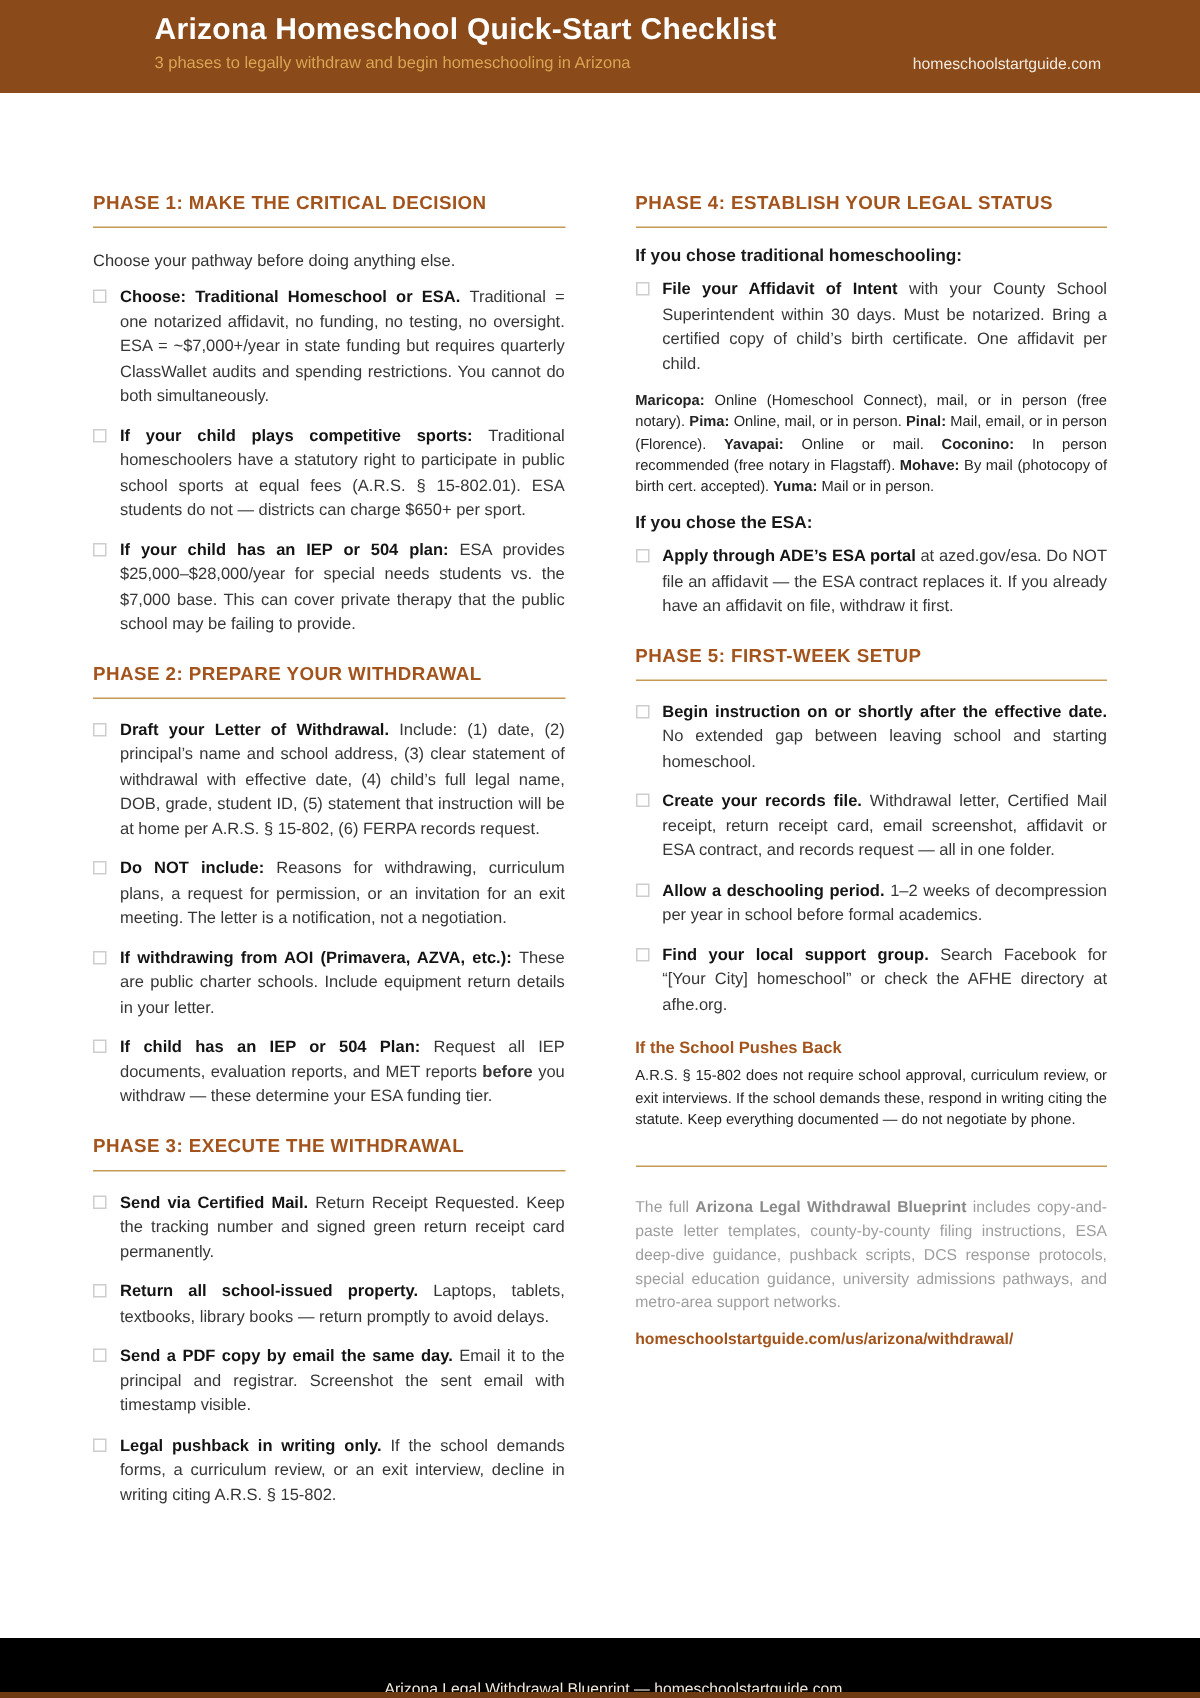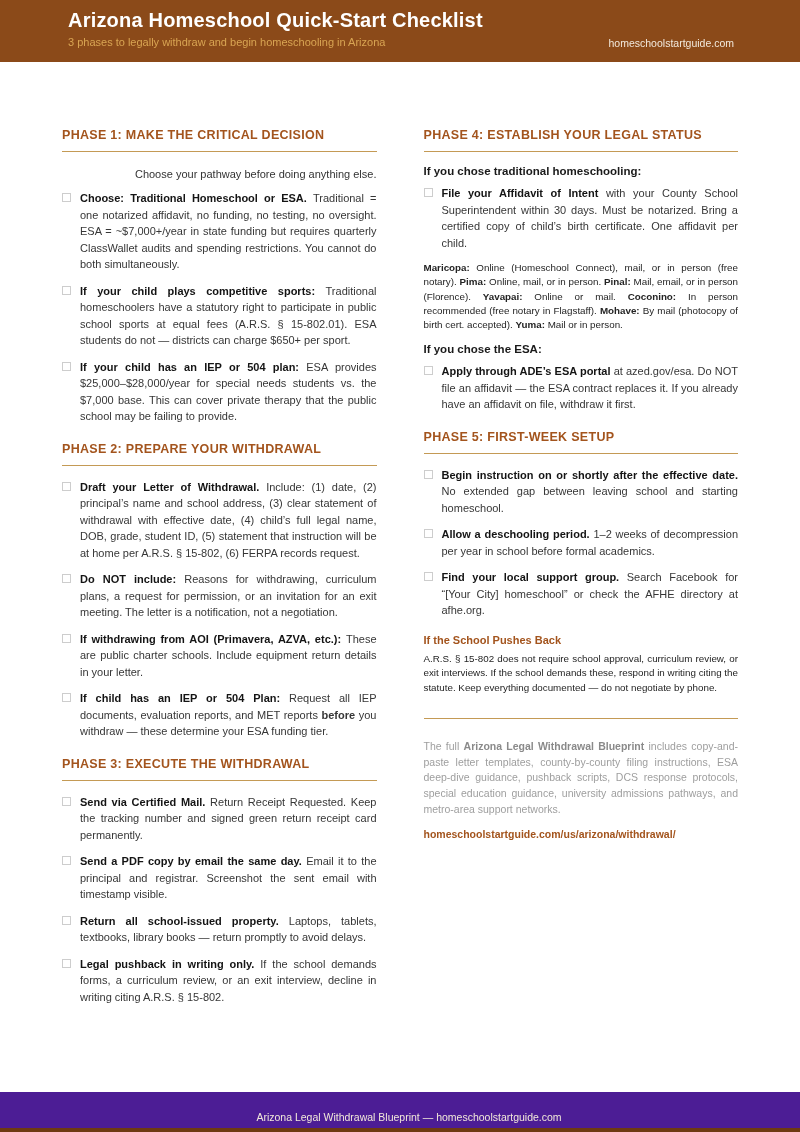--- a/index.html
+++ b/index.html
@@ -4,48 +4,48 @@
 <style>
   * { box-sizing: border-box; }
   html, body { margin: 0; padding: 0; }
   body {
     width: 800px; height: 1132px; position: relative;
     background: #ffffff; overflow: hidden;
     font-family: "Liberation Sans", "DejaVu Sans", sans-serif;
   }
   
   .header { position: absolute; top: 0; left: 0; width: 800px; height: 62px;
-            background: #8B4A19; padding: 9px 68px 0; }
+            background: #8B4A19; padding: 9px 103px 0; }
   .title { margin: 0; font-size: 20px; font-weight: bold; color: #ffffff; letter-spacing: .2px; }
   .subtitle { margin: 4px 0 0; font-size: 11px; color: #D9A553; }
   .site { position: absolute; right: 66px; top: 37px; font-size: 10.5px; color: #f2e9dc; }
   
   .content { position: absolute; top: 62px; left: 0; right: 0; bottom: 40px;
              padding: 66px 62px 16px; display: flex; gap: 47px; overflow: hidden; }
   .col { flex: 1; min-width: 0; }
   .phase { margin-bottom: 17px; }
   .phase-heading { margin: 0; font-size: 12.5px; font-weight: bold; color: #A3541D; letter-spacing: .3px; }
   .rule { border: 0; border-top: 1.5px solid #C49A55; margin: 9px 0 13px; }
-  .intro { margin: 16px 0 10px; font-size: 11px; color: #333; text-align: right; }
+  .intro { margin: 16px 0 10px; font-size: 11px; color: #333; }
   .item { position: relative; padding-left: 18px; margin: 0 0 10px; }
   .checkbox { position: absolute; left: 0; top: 3px; width: 9px; height: 9px;
               border: 1px solid #CDCDCD; background: #fff; display: inline-block; }
   .item-text { margin: 0; font-size: 11px; line-height: 1.5; text-align: justify; color: #363636; }
   .lead { font-weight: bold; color: #141414; }
   .b { font-weight: bold; }
   .subhead { margin: 2px 0 8px; font-size: 11.5px; font-weight: bold; color: #1a1a1a; }
   .subhead.accent { color: #A3541D; margin-top: 15px; margin-bottom: 6px; font-size: 11px; }
   .smallpara { margin: 0 0 11px; font-size: 9.8px; line-height: 1.46; text-align: justify; color: #242424; }
   .divider { border: 0; border-top: 1.5px solid #C49A55; margin: 23px 0 20px; }
   .note { margin: 0 0 10px; font-size: 10.5px; line-height: 1.5; text-align: justify; color: #9E9E9E; }
   .note .b { color: #8A8A8A; }
   .url { margin: 0; font-size: 10.5px; font-weight: bold; color: #A3541D; word-break: break-all; }
   
   .footer { position: absolute; left: 0; bottom: 0; width: 800px; height: 40px;
-            background: #4c1d95; display: flex; align-items: center; justify-content: center; padding-left: 18px; }
+            background: #000000; display: flex; align-items: flex-end; justify-content: center; padding-left: 18px; }
   .footer-text { margin-top: 10px; font-size: 10.5px; color: #F2E8DA; }
   .footer-strip { position: absolute; bottom: 0; left: 0; width: 100%; height: 4px; background: #6E3A11; }
 </style>
 </head>
 <body>
 
 <header class="header">
   <h1 class="title">Arizona Homeschool Quick-Start Checklist</h1>
   <p class="subtitle">3 phases to legally withdraw and begin homeschooling in Arizona</p>
   <span class="site">homeschoolstartguide.com</span>
@@ -92,25 +92,25 @@
       </section>
       <section class="phase">
         <h2 class="phase-heading">PHASE 3: EXECUTE THE WITHDRAWAL</h2>
         <hr class="rule">
         <div class="item">
           <span class="checkbox"></span>
           <p class="item-text"><span class="lead">Send via Certified Mail. </span><span>Return Receipt Requested. Keep the tracking number and signed green return receipt card permanently.</span></p>
         </div>
         <div class="item">
           <span class="checkbox"></span>
-          <p class="item-text"><span class="lead">Send a PDF copy by email the same day. </span><span>Email it to the principal and registrar. Screenshot the sent email with timestamp visible.</span></p>
+          <p class="item-text"><span class="lead">Return all school-issued property. </span><span>Laptops, tablets, textbooks, library books — return promptly to avoid delays.</span></p>
         </div>
         <div class="item">
           <span class="checkbox"></span>
-          <p class="item-text"><span class="lead">Return all school-issued property. </span><span>Laptops, tablets, textbooks, library books — return promptly to avoid delays.</span></p>
+          <p class="item-text"><span class="lead">Send a PDF copy by email the same day. </span><span>Email it to the principal and registrar. Screenshot the sent email with timestamp visible.</span></p>
         </div>
         <div class="item">
           <span class="checkbox"></span>
           <p class="item-text"><span class="lead">Legal pushback in writing only. </span><span>If the school demands forms, a curriculum review, or an exit interview, decline in writing citing A.R.S. § 15-802.</span></p>
         </div>
       </section>
     </div>
   <div class="col" id="col-right">
       <section class="phase">
         <h2 class="phase-heading">PHASE 4: ESTABLISH YOUR LEGAL STATUS</h2>
@@ -129,20 +129,24 @@
       </section>
       <section class="phase">
         <h2 class="phase-heading">PHASE 5: FIRST-WEEK SETUP</h2>
         <hr class="rule">
         <div class="item">
           <span class="checkbox"></span>
           <p class="item-text"><span class="lead">Begin instruction on or shortly after the effective date. </span><span>No extended gap between leaving school and starting homeschool.</span></p>
         </div>
         <div class="item">
           <span class="checkbox"></span>
+          <p class="item-text"><span class="lead">Create your records file. </span><span>Withdrawal letter, Certified Mail receipt, return receipt card, email screenshot, affidavit or ESA contract, and records request — all in one folder.</span></p>
+        </div>
+        <div class="item">
+          <span class="checkbox"></span>
           <p class="item-text"><span class="lead">Allow a deschooling period. </span><span>1–2 weeks of decompression per year in school before formal academics.</span></p>
         </div>
         <div class="item">
           <span class="checkbox"></span>
           <p class="item-text"><span class="lead">Find your local support group. </span><span>Search Facebook for “[Your City] homeschool” or check the AFHE directory at afhe.org.</span></p>
         </div>
         <p class="subhead accent">If the School Pushes Back</p>
         <p class="smallpara">A.R.S. § 15-802 does not require school approval, curriculum review, or exit interviews. If the school demands these, respond in writing citing the statute. Keep everything documented — do not negotiate by phone.</p>
         <hr class="divider">
         <p class="note"><span>The full </span><span class="b">Arizona Legal Withdrawal Blueprint</span><span> includes copy-and-paste letter templates, county-by-county filing instructions, ESA deep-dive guidance, pushback scripts, DCS response protocols, special education guidance, university admissions pathways, and metro-area support networks.</span></p>

